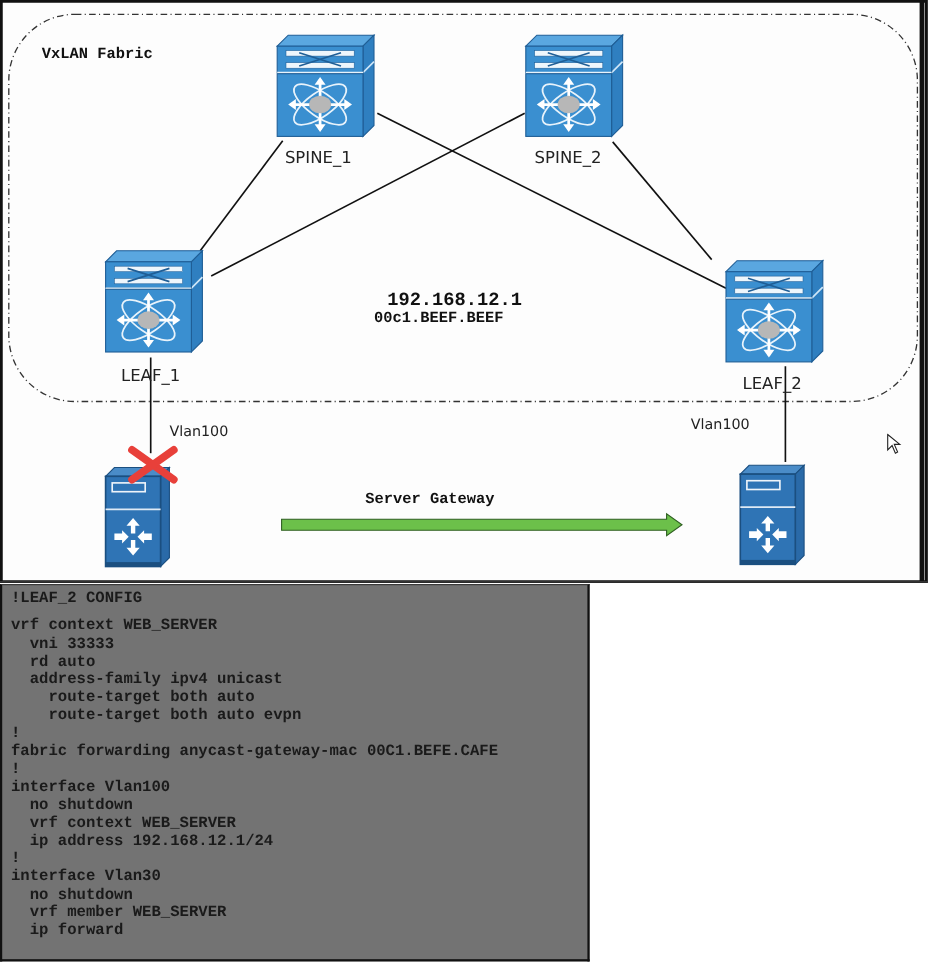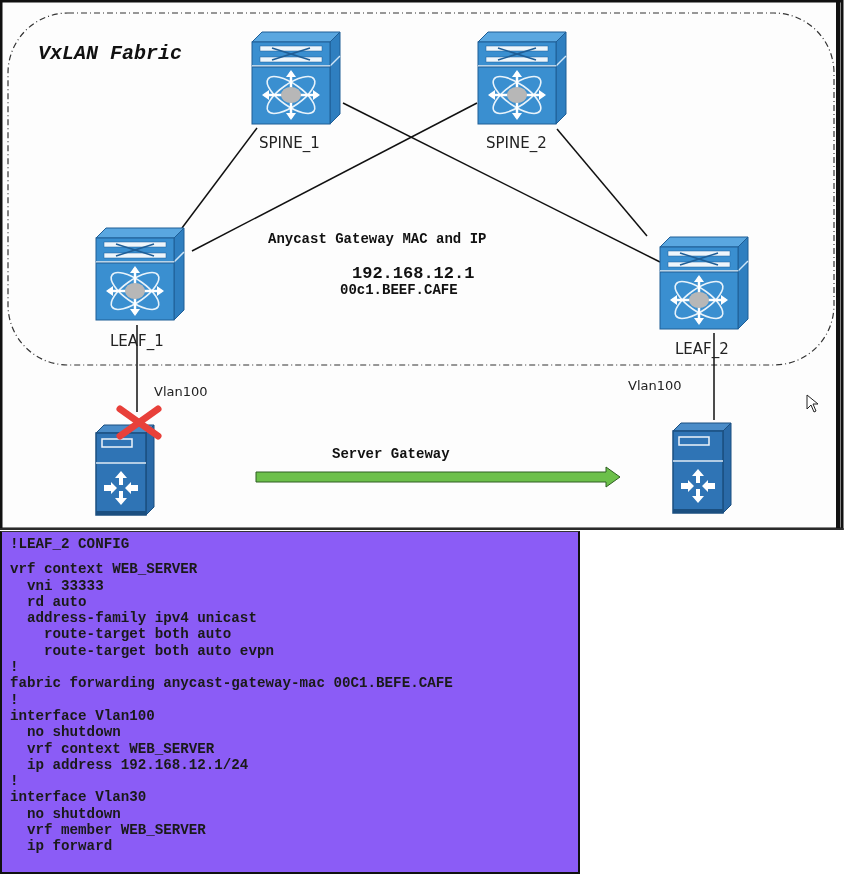--- a/index.html
+++ b/index.html
@@ -2,26 +2,26 @@
 <html><head>
 <meta charset="utf-8">
 <style>
   html, body { margin:0; padding:0; background:#ffffff; }
   body { width:844px; height:877px; position:relative; overflow:hidden; font-family:"Liberation Sans", sans-serif; }
   #diagram-panel { position:absolute; left:0; top:0; width:844px; height:530px; background:#fdfdfd; }
   #diagram-svg { position:absolute; left:0; top:0; }
   .mono { font-family:"Liberation Mono", "DejaVu Sans Mono", monospace; font-weight:bold; }
   .lbl { position:absolute; white-space:nowrap; color:#111; }
   .dev-label { font-family:"DejaVu Sans", sans-serif; font-size:15px; color:#222; }
-  #fabric-label { left:38px; top:42px; font-size:20px;font-style:italic; }
+  #fabric-label { left:38px; top:42px; font-size:14px; }
   #anycast-title { left:268px; top:231px; font-size:14px; }
   #anycast-ip { left:352px; top:264px; font-size:17px; }
   #anycast-mac { left:340px; top:282px; font-size:14px; }
   #mobility-label { left:332px; top:446px; font-size:14px; }
-  #config-panel { position:absolute; left:0; top:531px; width:580px; height:343px; border:2px solid #111; border-top:1px solid #333; background:#8b5cf6; box-sizing:border-box; }
+  #config-panel { position:absolute; left:0; top:531px; width:536px; height:343px; border:2px solid #111; border-top:1px solid #333; background:#737373; box-sizing:border-box; }
   #config-code { margin:0; padding:4px 0 0 8px; font-family:"Liberation Mono", "DejaVu Sans Mono", monospace; font-weight:bold; font-size:14.2px; line-height:16.3px; color:#1a1a1a; white-space:pre; }
   #config-header { display:block; margin-bottom:9px; }
   #cursor-icon { position:absolute; left:806px; top:394px; }
 </style>
 </head>
 <body>
 
 <div id="diagram-panel">
   <svg id="diagram-svg" width="844" height="530" viewBox="0 0 844 530">
     <defs>
@@ -98,23 +98,22 @@
     <text x="486" y="148" font-family="DejaVu Sans, sans-serif" font-size="15" fill="#222">SPINE_2</text>
     <text x="110" y="346" font-family="DejaVu Sans, sans-serif" font-size="15" fill="#222">LEAF_1</text>
     <text x="675" y="354" font-family="DejaVu Sans, sans-serif" font-size="15" fill="#222">LEAF_2</text>
     <text x="154" y="396" font-family="DejaVu Sans, sans-serif" font-size="13" fill="#222">Vlan100</text>
     <text x="628" y="390" font-family="DejaVu Sans, sans-serif" font-size="13" fill="#222">Vlan100</text>
 
     <line x1="0" y1="529" x2="844" y2="529" stroke="#333" stroke-width="1.5"></line>
   </svg>
 
   <span id="fabric-label" class="lbl mono">VxLAN Fabric</span>
-  <span id="anycast-title" class="lbl mono">Anycast Gateway MAC and IP</span>
   <span id="anycast-ip" class="lbl mono">192.168.12.1</span>
-  <span id="anycast-mac" class="lbl mono">00c1.BEEF.CAFE</span>
+  <span id="anycast-mac" class="lbl mono">00c1.BEEF.BEEF</span>
   <span id="mobility-label" class="lbl mono">Server Gateway</span>
 
   <svg id="cursor-icon" width="16" height="20" viewBox="0 0 16 20">
     <polygon points="1,1 1,15 5,11 8,18 10,17 7,10 12,10" fill="#fff" stroke="#222" stroke-width="1"></polygon>
   </svg>
 </div>
 
 <div id="config-panel">
   <pre id="config-code"><span id="config-header">!LEAF_2 CONFIG</span><span id="config-lines"><span style="display: block;">vrf context WEB_SERVER</span><span style="display: block;">  vni 33333</span><span style="display: block;">  rd auto</span><span style="display: block;">  address-family ipv4 unicast</span><span style="display: block;">    route-target both auto</span><span style="display: block;">    route-target both auto evpn</span><span style="display: block;">!</span><span style="display: block;">fabric forwarding anycast-gateway-mac 00C1.BEFE.CAFE</span><span style="display: block;">!</span><span style="display: block;">interface Vlan100</span><span style="display: block;">  no shutdown</span><span style="display: block;">  vrf context WEB_SERVER</span><span style="display: block;">  ip address 192.168.12.1/24</span><span style="display: block;">!</span><span style="display: block;">interface Vlan30</span><span style="display: block;">  no shutdown</span><span style="display: block;">  vrf member WEB_SERVER</span><span style="display: block;">  ip forward</span></span></pre>
 </div>

